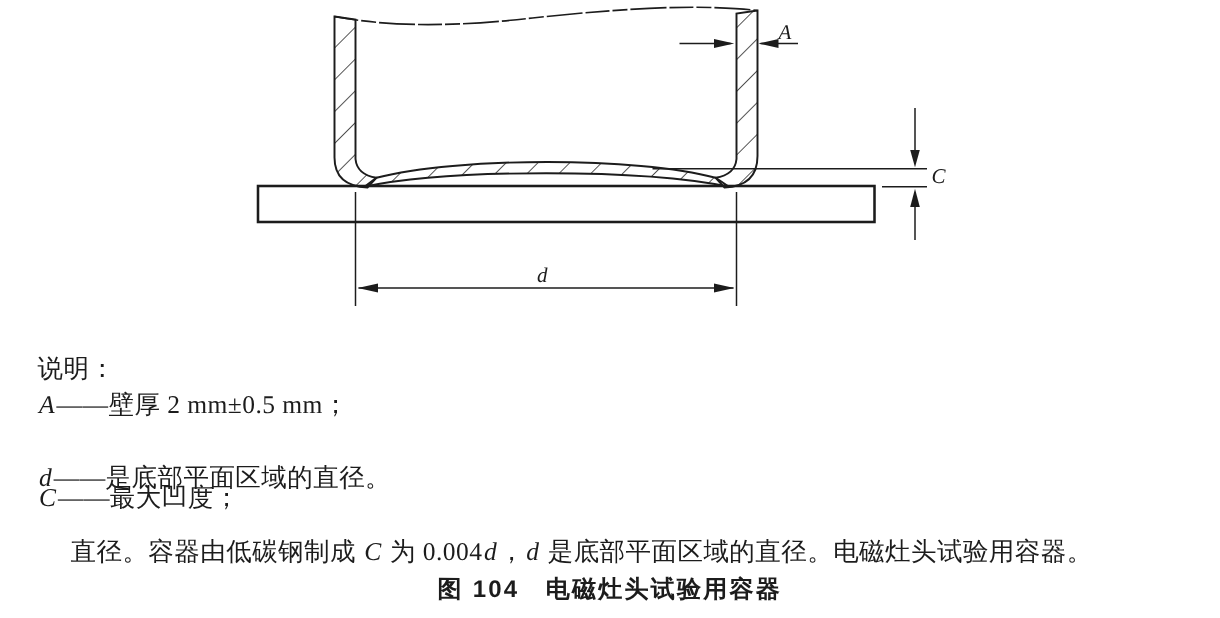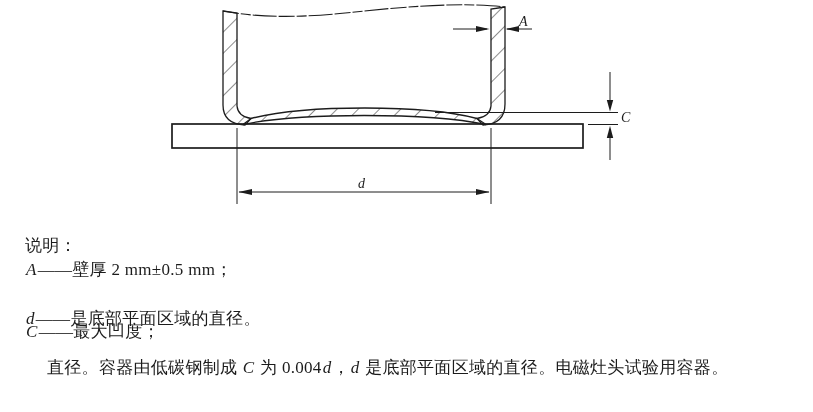--- a/index.html
+++ b/index.html
@@ -100,14 +100,15 @@
 
   <div class="txtline legend-0"><span class="sym">A</span><span>——壁厚 2 mm±0.5 mm；</span></div>
 
   <div class="txtline legend-1"><span class="sym">C</span><span>——最大凹度；</span></div>
 
   <div class="txtline legend-2"><span class="sym">d</span><span>——是底部平面区域的直径。</span></div>
 
 
   <div class="txtline note-2"><span>直径。容器由低碳钢制成 </span><span class="sym">C</span><span> 为 0.004</span><span class="sym">d</span><span>，</span><span class="sym">d</span><span> 是底部平面区域的直径。电磁灶头试验用容器。</span></div>
 
+  <div class="caption">图 104　电磁灶头试验用容器</div>
 
 </div>
 
 </body></html>

